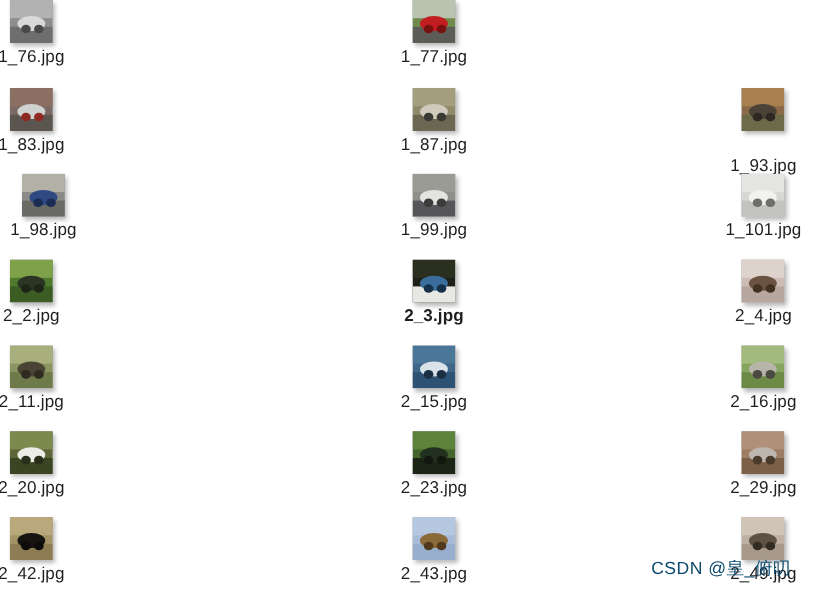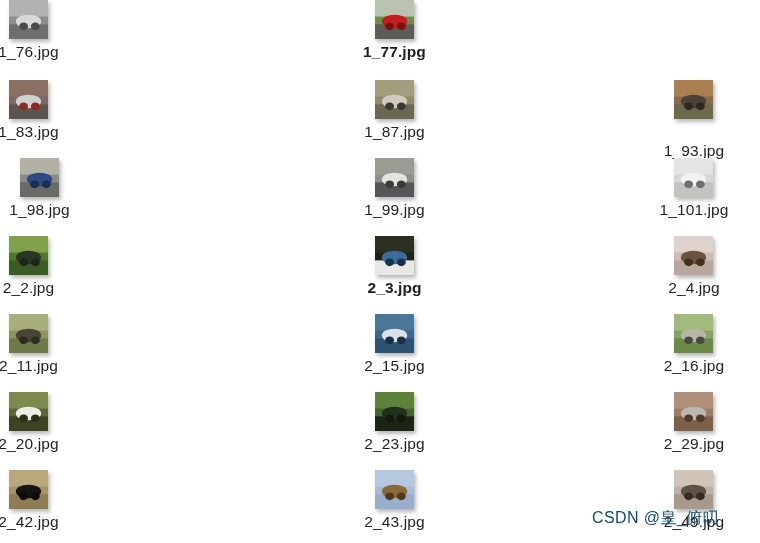--- a/index.html
+++ b/index.html
@@ -101,21 +101,21 @@
           <rect x="0" y="0" width="40" height="40" fill="#8d8d8d"></rect>
           <rect x="0" y="0" width="40" height="17" fill="#b2b2b2"></rect>
           <rect x="0" y="25" width="40" height="15" fill="#6e6e6e"></rect>
           <ellipse cx="20" cy="22" rx="13" ry="7" fill="#d9d9d9"></ellipse>
           <ellipse cx="15" cy="27" rx="4.5" ry="4" fill="#4a4a4a"></ellipse>
           <ellipse cx="27" cy="27" rx="4.5" ry="4" fill="#4a4a4a"></ellipse>
         </svg>
       </div>
       <div class="file-label">1_76.jpg</div>
     </div>
-    <div class="file-cell col-2 row-1" style="grid-area: 1 / 2; font-weight: bold;">
+    <div class="file-cell col-2 row-1" style="grid-area: 1 / 2;">
       <div class="thumb-wrap">
         <svg class="thumb" viewBox="0 0 40 40" preserveAspectRatio="none">
           <rect x="0" y="0" width="40" height="40" fill="#6f8a4a"></rect>
           <rect x="0" y="0" width="40" height="17" fill="#b9c3b0"></rect>
           <rect x="0" y="25" width="40" height="15" fill="#5d5d57"></rect>
           <ellipse cx="20" cy="22" rx="13" ry="7" fill="#c21d20"></ellipse>
           <ellipse cx="15" cy="27" rx="4.5" ry="4" fill="#7a1111"></ellipse>
           <ellipse cx="27" cy="27" rx="4.5" ry="4" fill="#7a1111"></ellipse>
         </svg>
       </div>

